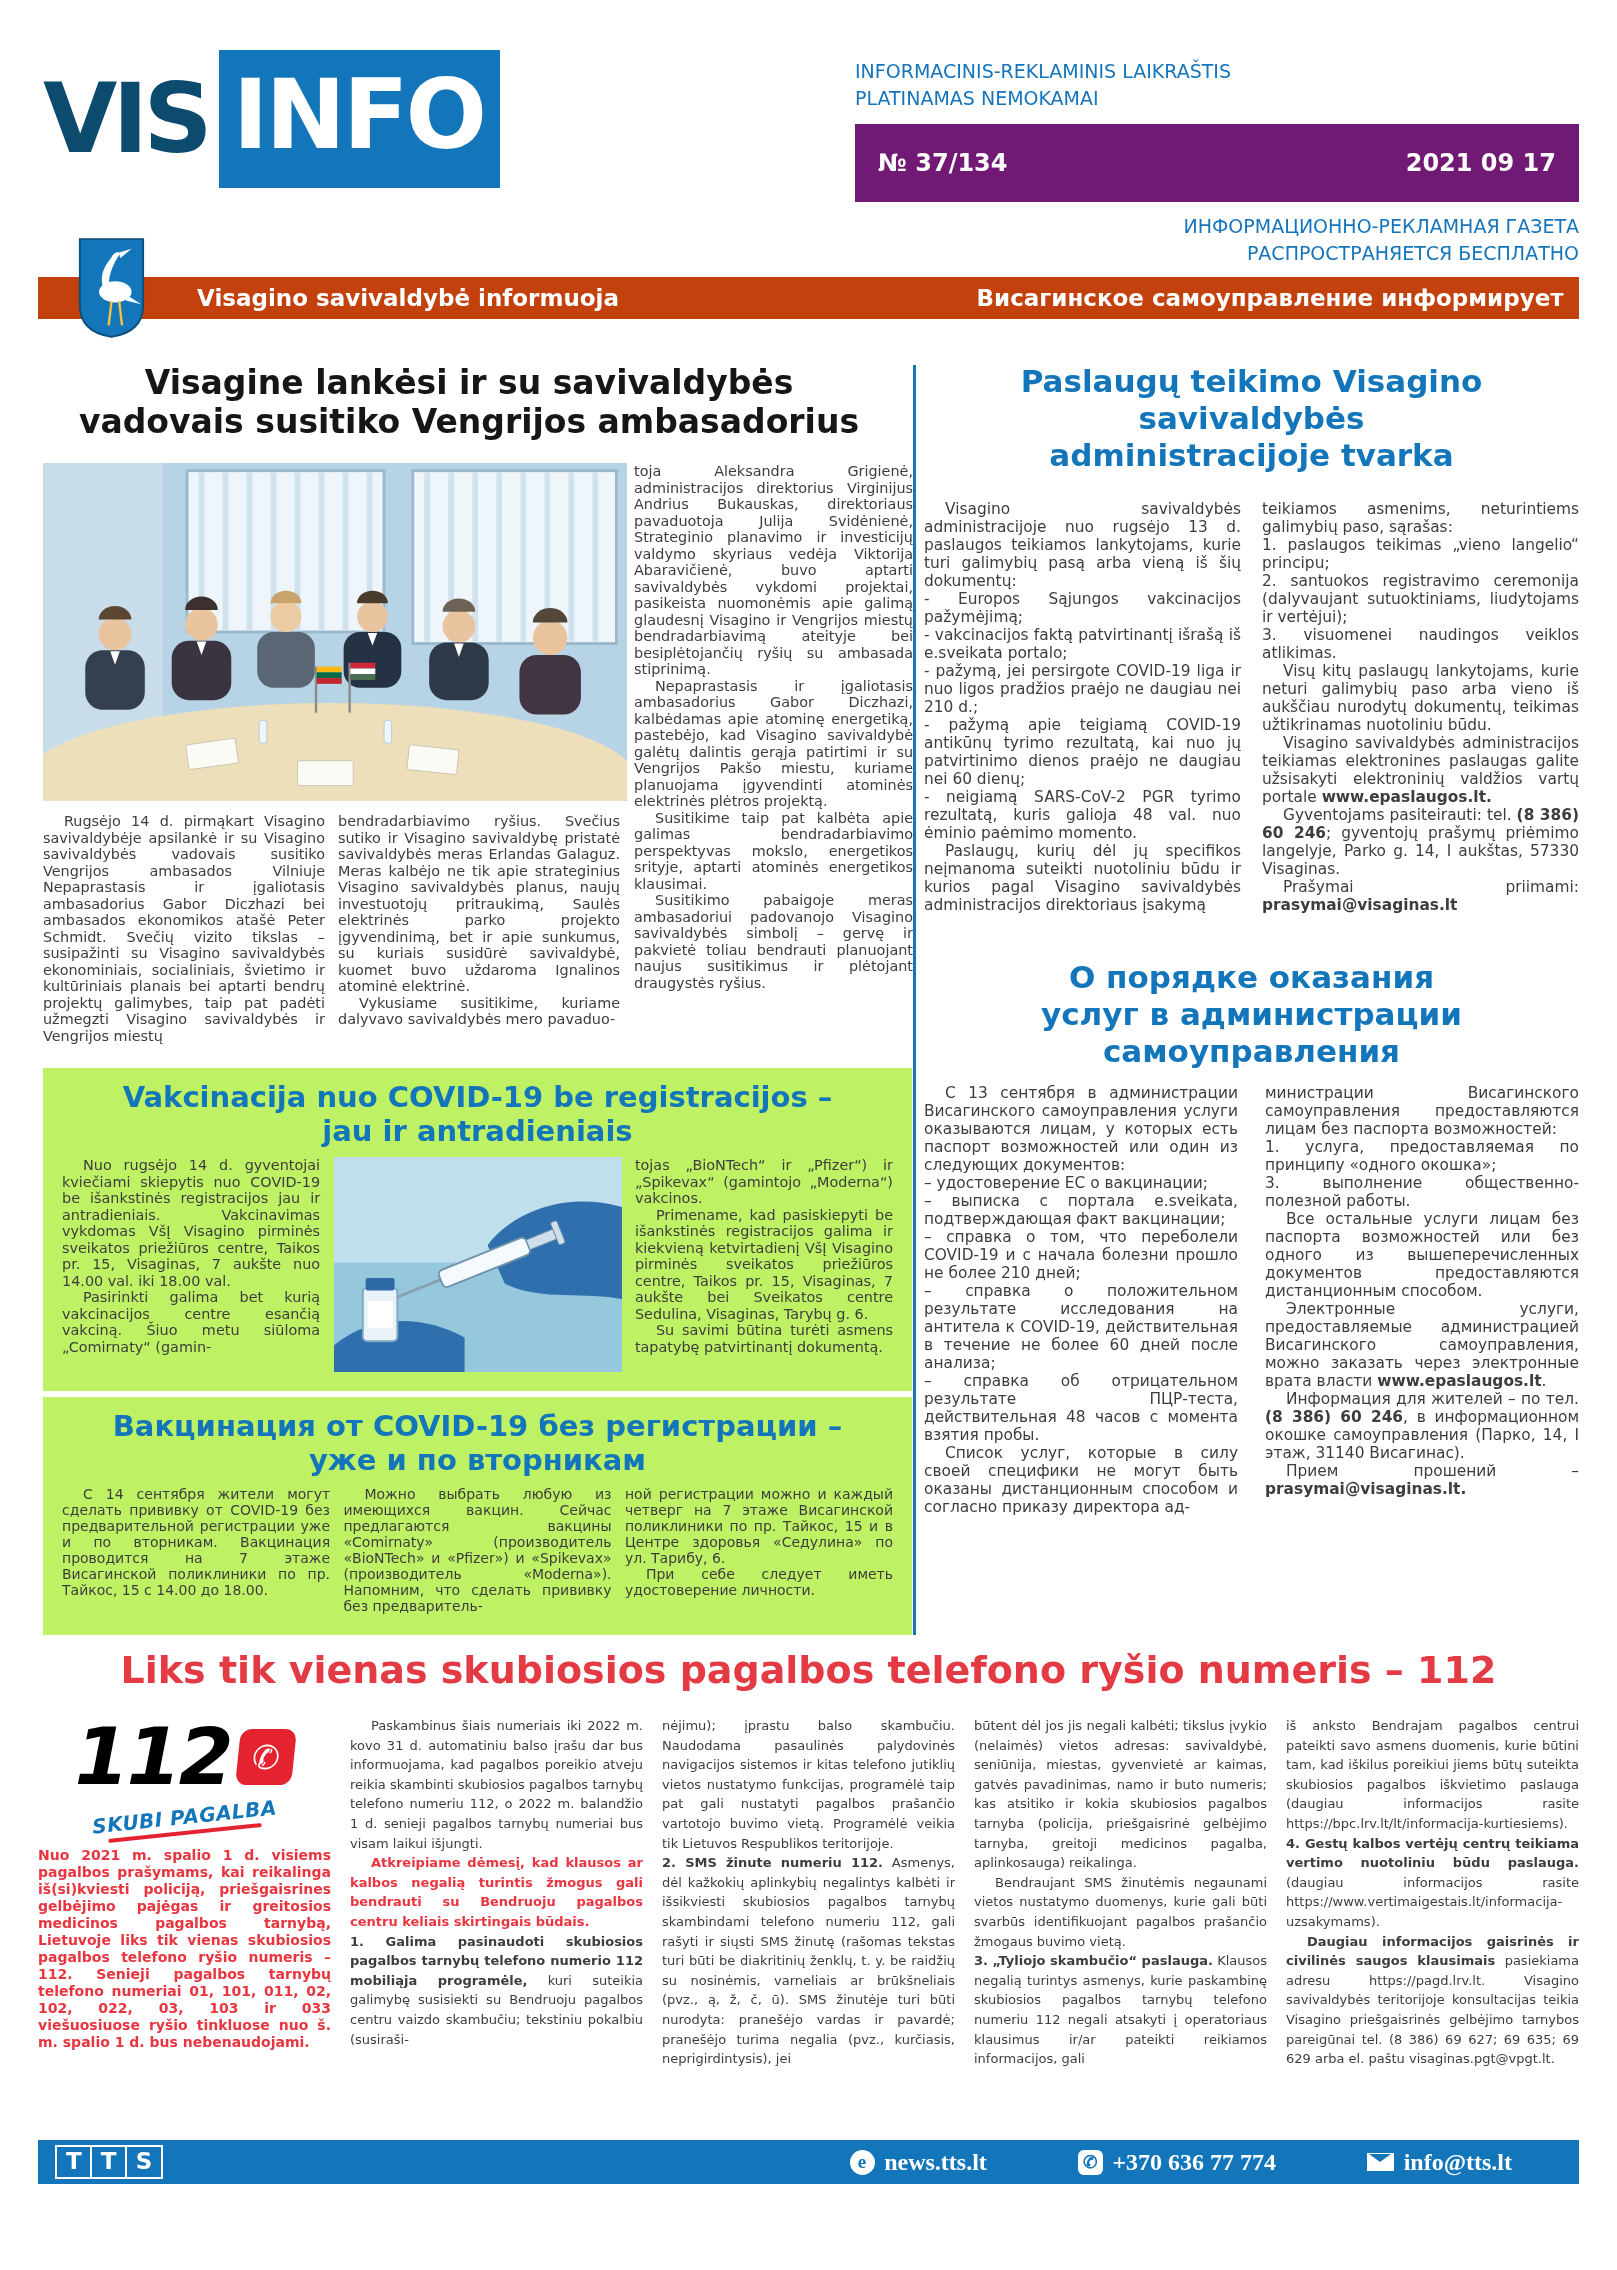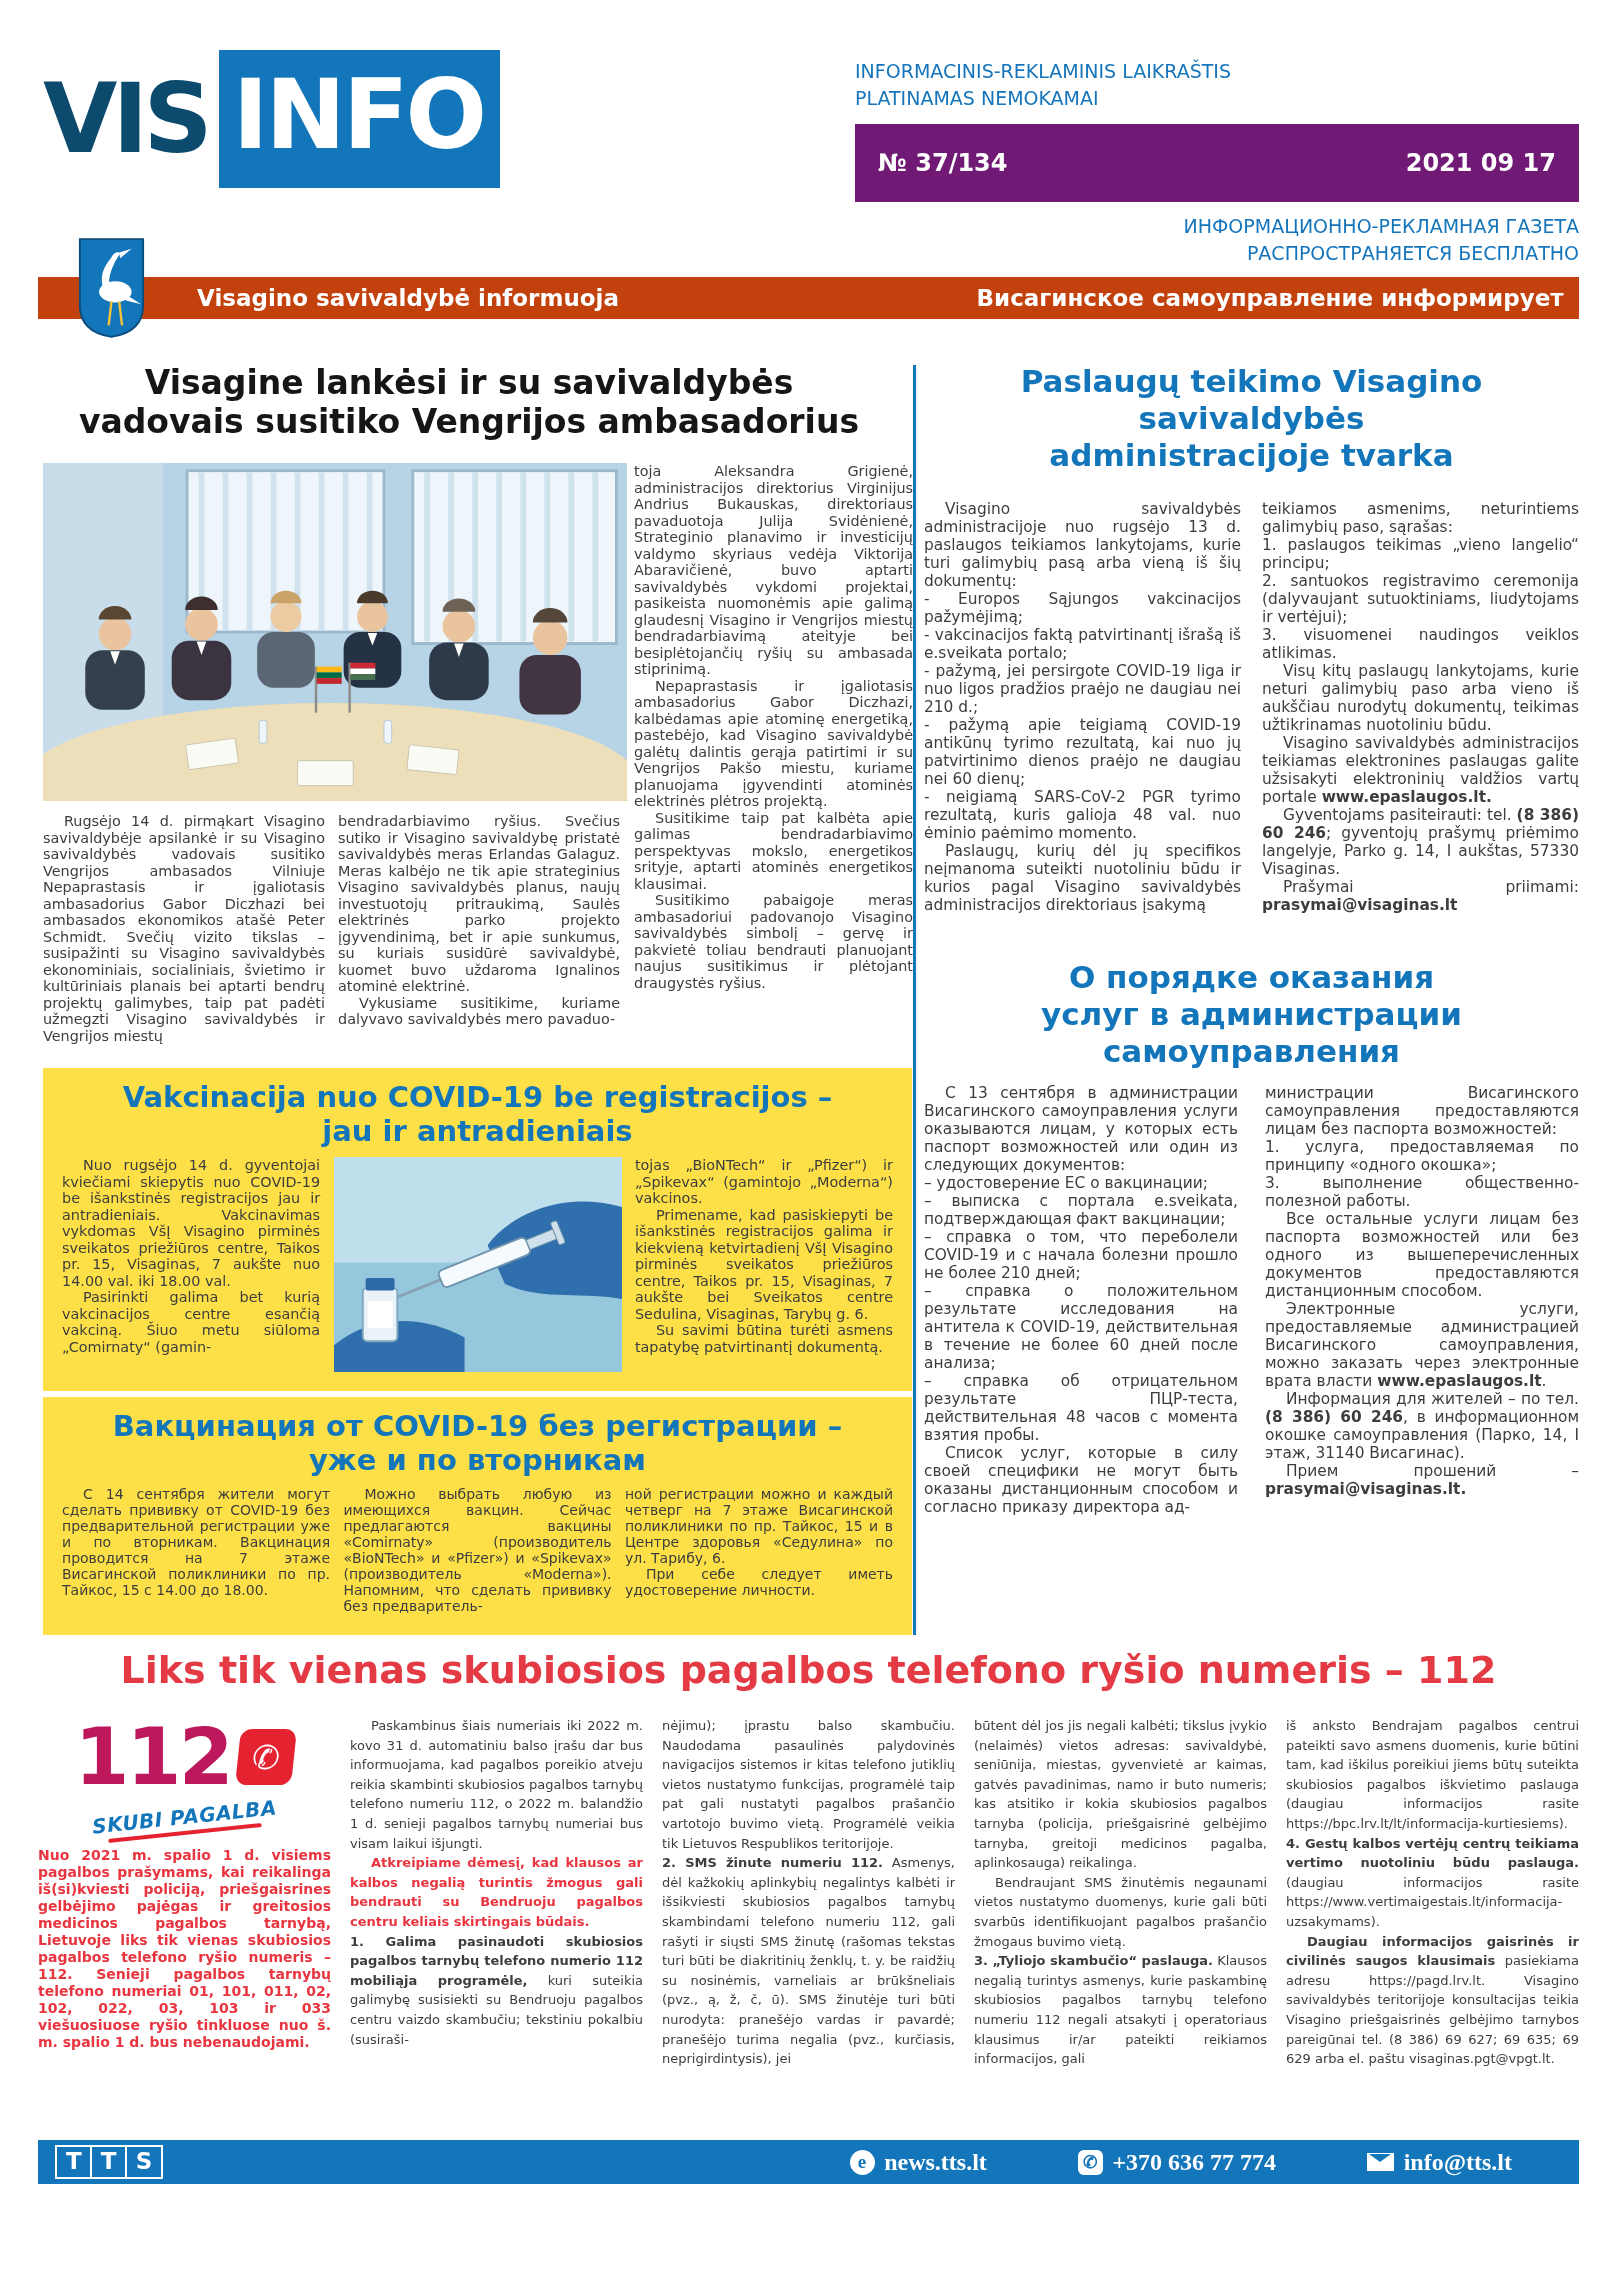--- a/index.html
+++ b/index.html
@@ -32,29 +32,29 @@
   .cols p.redlead, .cols p.redlead b{color:#e8353f;font-weight:bold;}
   .t15{font-size:14.4px;line-height:16.5px;}
   .t16{font-size:15.4px;line-height:18px;}
   .t14{font-size:14px;line-height:16px;}
   .tb{font-size:13px;line-height:19.6px;}
   .redcol p{color:#e8353f;font-weight:bold;font-size:14px;line-height:17px;}
   .flexrow{display:flex;}
   .flexrow > div{flex:1;min-width:0;}
   .rule-v{background:#1375ba;width:2.9px;}
   
-  .bluebox{background:#fde047;box-sizing:border-box;padding:11.5px 19px 13.4px;}
+  .bluebox{background:#bef264;box-sizing:border-box;padding:11.5px 19px 13.4px;}
   .box-row{display:flex;gap:13.4px;margin-top:9.6px;}
   .box-row .txt{flex:1;min-width:0;}
   .photo-frame{overflow:hidden;}
   .photo-frame svg{display:block;}
   
   .logo112{text-align:center;padding:1.9px 0 11.5px;}
   .l112-row{display:flex;align-items:center;justify-content:center;}
-  .l112-num{font-size:79px;font-weight:bold;color:#be185d;letter-spacing:-2.9px;line-height:1;}
+  .l112-num{font-size:79px;font-weight:bold;font-style:italic;color:#000000;letter-spacing:-2.9px;line-height:1;}
   .l112-phonebox{width:56px;height:56px;background:#e52230;border-radius:11.5px;margin-left:7.7px;
                  display:inline-flex;align-items:center;justify-content:center;transform:skewX(-6deg);}
   .l112-phonebox i{font-style:normal;color:#fff;font-size:33px;}
   .l112-cap{color:#1375ba;font-weight:bold;font-style:italic;font-size:20px;letter-spacing:0.5px;
             transform:rotate(-6deg);margin-top:7.7px;}
   .l112-swoosh{height:3.8px;background:#e52230;width:154px;margin:2.9px auto 0;transform:rotate(-6deg);border-radius:1.9px;}
   
   .footer{background:#1375ba;height:44px;display:flex;align-items:center;box-sizing:border-box;
           padding:0 67px 0 17.3px;color:#fff;}
   .tts{display:flex;border:2.9px solid #fff;}

